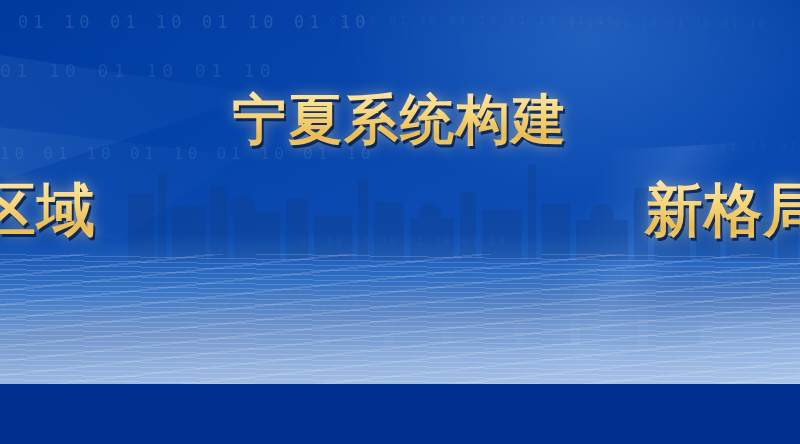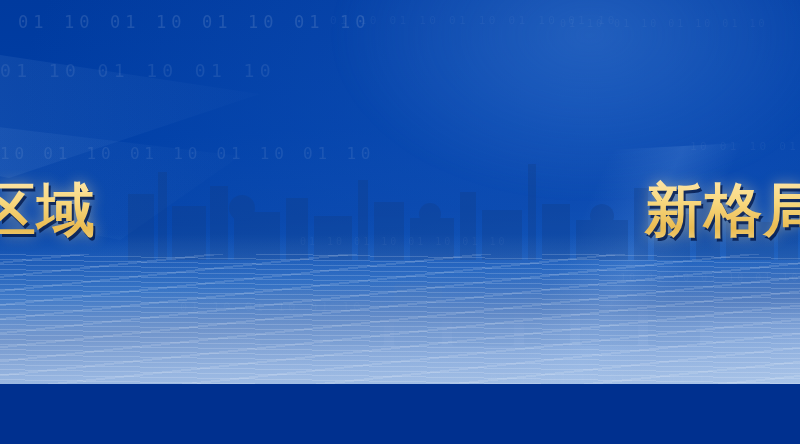--- a/index.html
+++ b/index.html
@@ -247,20 +247,21 @@
       <div class="binrow dim" style="top: 398px; left: 520px; font-size: 10px;">01 10 01 10 01 10 01 10</div>
       <div class="binrow dim" style="top: 410px; left: 120px; font-size: 10px;">01 10 01 10 01 10</div>
       <div class="binrow dim" style="top: 424px; left: 560px; font-size: 9px;">10 01 10 01 10 01 10</div>
     </div>
 
   <div id="bottom-band"></div>
   <div id="sweeplines"></div>
   <div id="scanlines"></div>
 
   <div id="headline">
+    <div class="goldline" id="line-1">宁夏系统构建</div>
 
     <div class="goldline" id="line-2">
       <span class="seg-upright">区域</span>
       <span class="seg-brush">经济高质量发展</span>
       <span class="seg-upright">新格局</span>
     </div>
 
   </div>
 
 </div>

